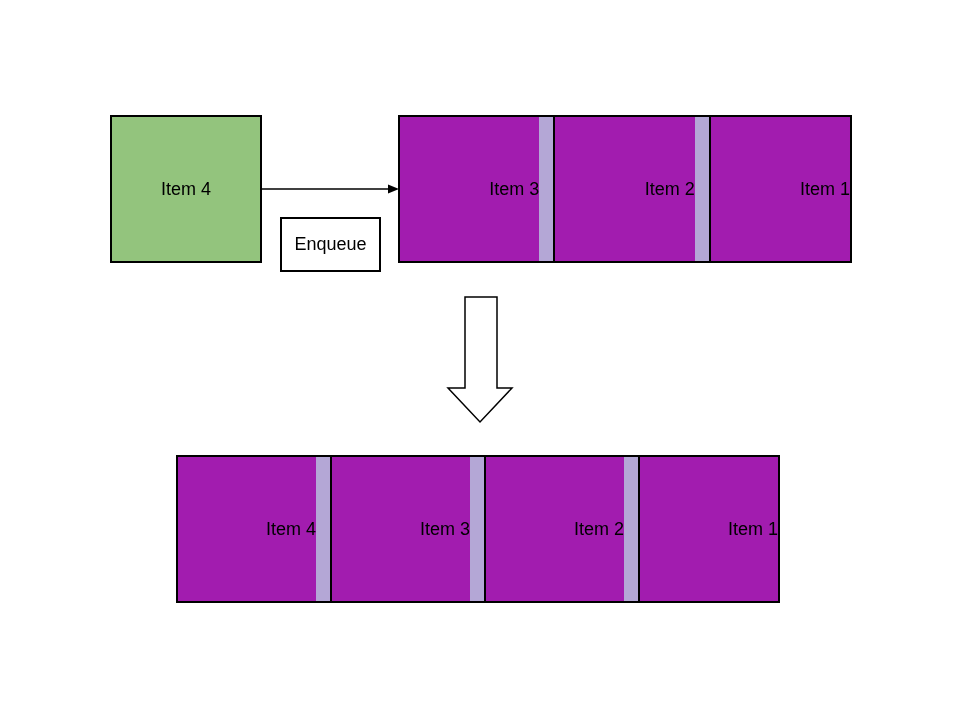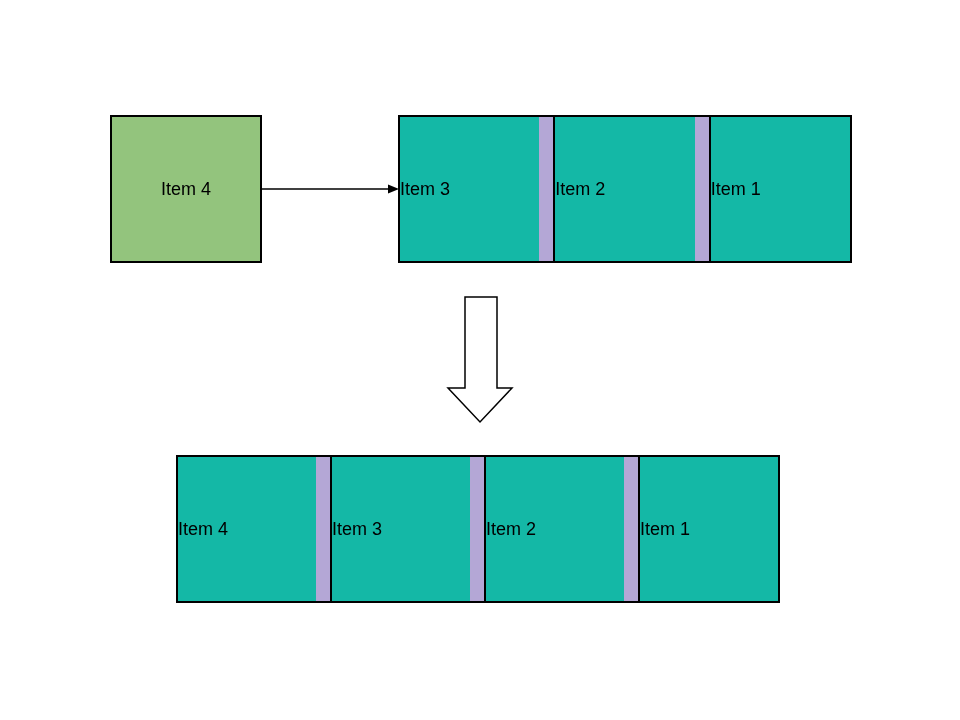--- a/index.html
+++ b/index.html
@@ -49,23 +49,23 @@
     left: 176px;
     top: 455px;
     width: 604px;
     height: 148px;
   }
   .queue-cell {
     flex: 1 1 0;
     box-sizing: border-box;
     display: flex;
     align-items: center;
-    justify-content: flex-start;
+    justify-content: flex-end;
     font-size: 18px;
-    background: #14b8a6;
+    background: #a21caf;
   }
   .queue-cell + .queue-cell {
     border-left: 2px solid #000000;
     margin-left: 14px;
   }
   .enqueue-box {
     left: 280px;
     top: 217px;
     width: 101px;
     height: 55px;
@@ -107,20 +107,23 @@
       <span>Item 3</span>
     </div>
     <div class="queue-cell">
       <span>Item 2</span>
     </div>
     <div class="queue-cell">
       <span>Item 1</span>
     </div>
   </div>
 
+  <div class="box enqueue-box">
+    <span>Enqueue</span>
+  </div>
 
   <svg class="arrow-svg down-arrow" viewBox="0 0 66 128" xmlns="http://www.w3.org/2000/svg">
     <polygon points="18,1 50,1 50,92 65,92 33,126 1,92 18,92" fill="#ffffff" stroke="#000000" stroke-width="1.5" stroke-linejoin="miter"></polygon>
   </svg>
 
   <div class="queue-row after">
     <div class="queue-cell">
       <span>Item 4</span>
     </div>
     <div class="queue-cell">

